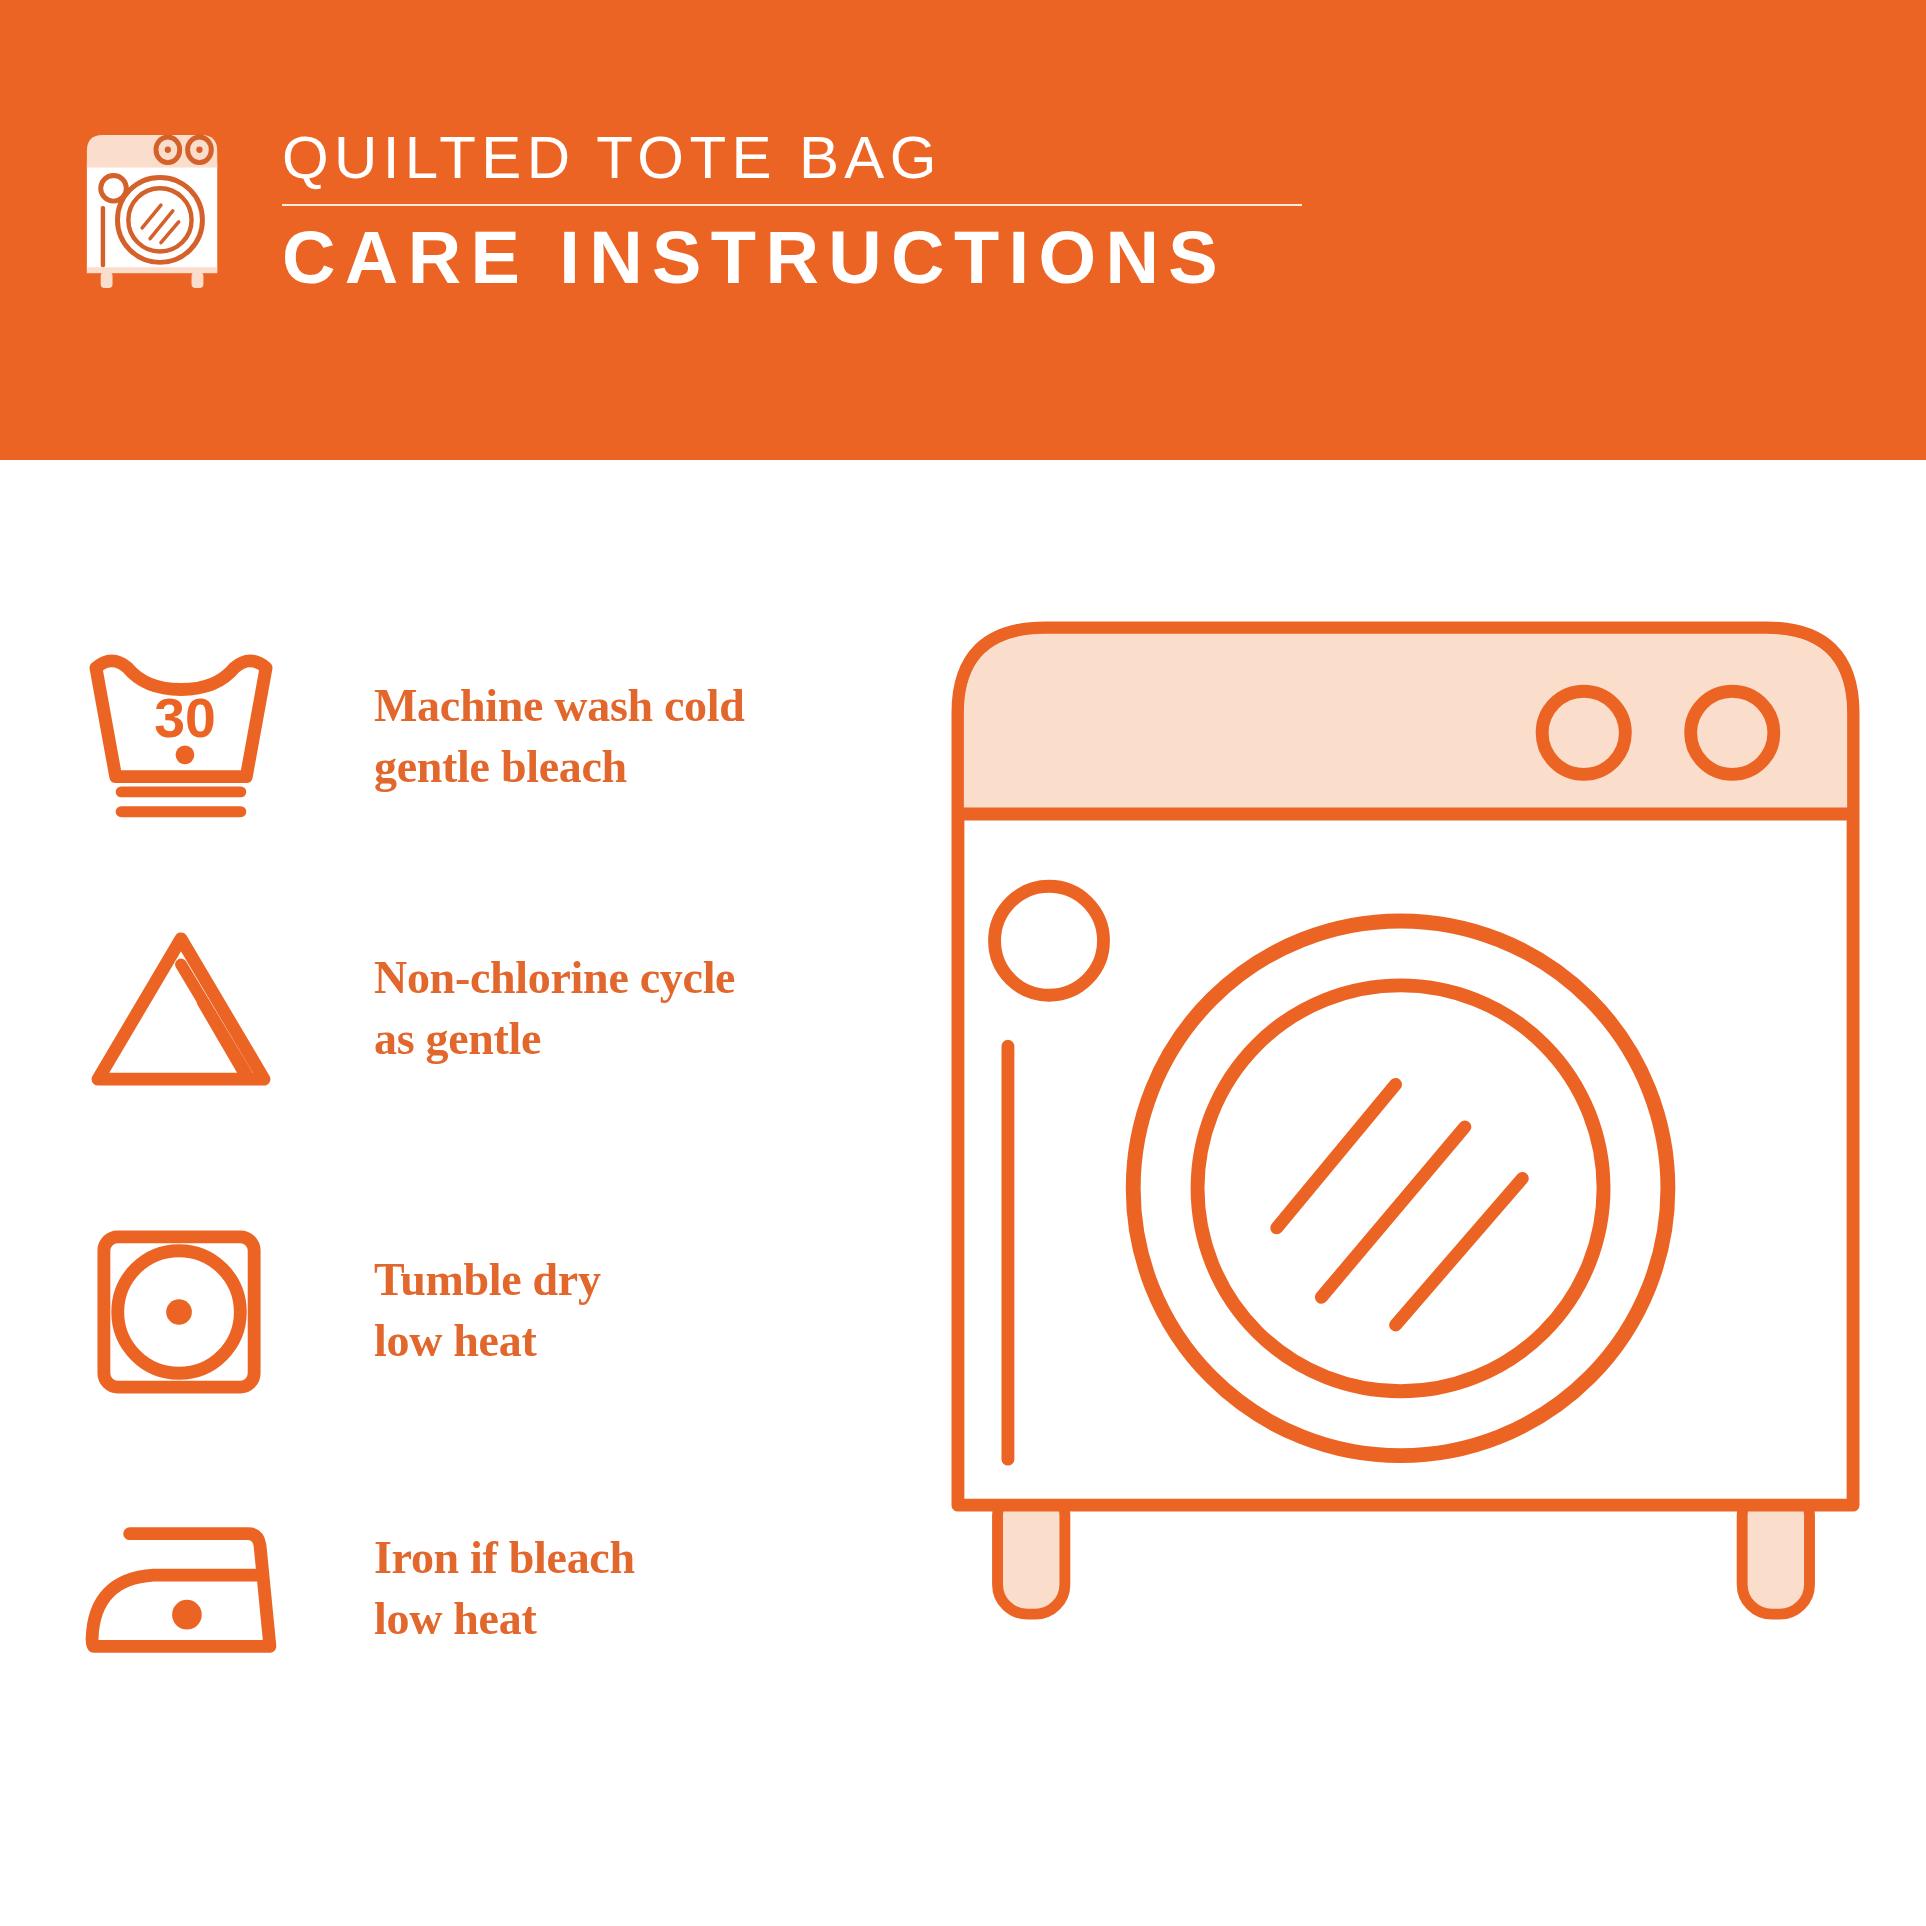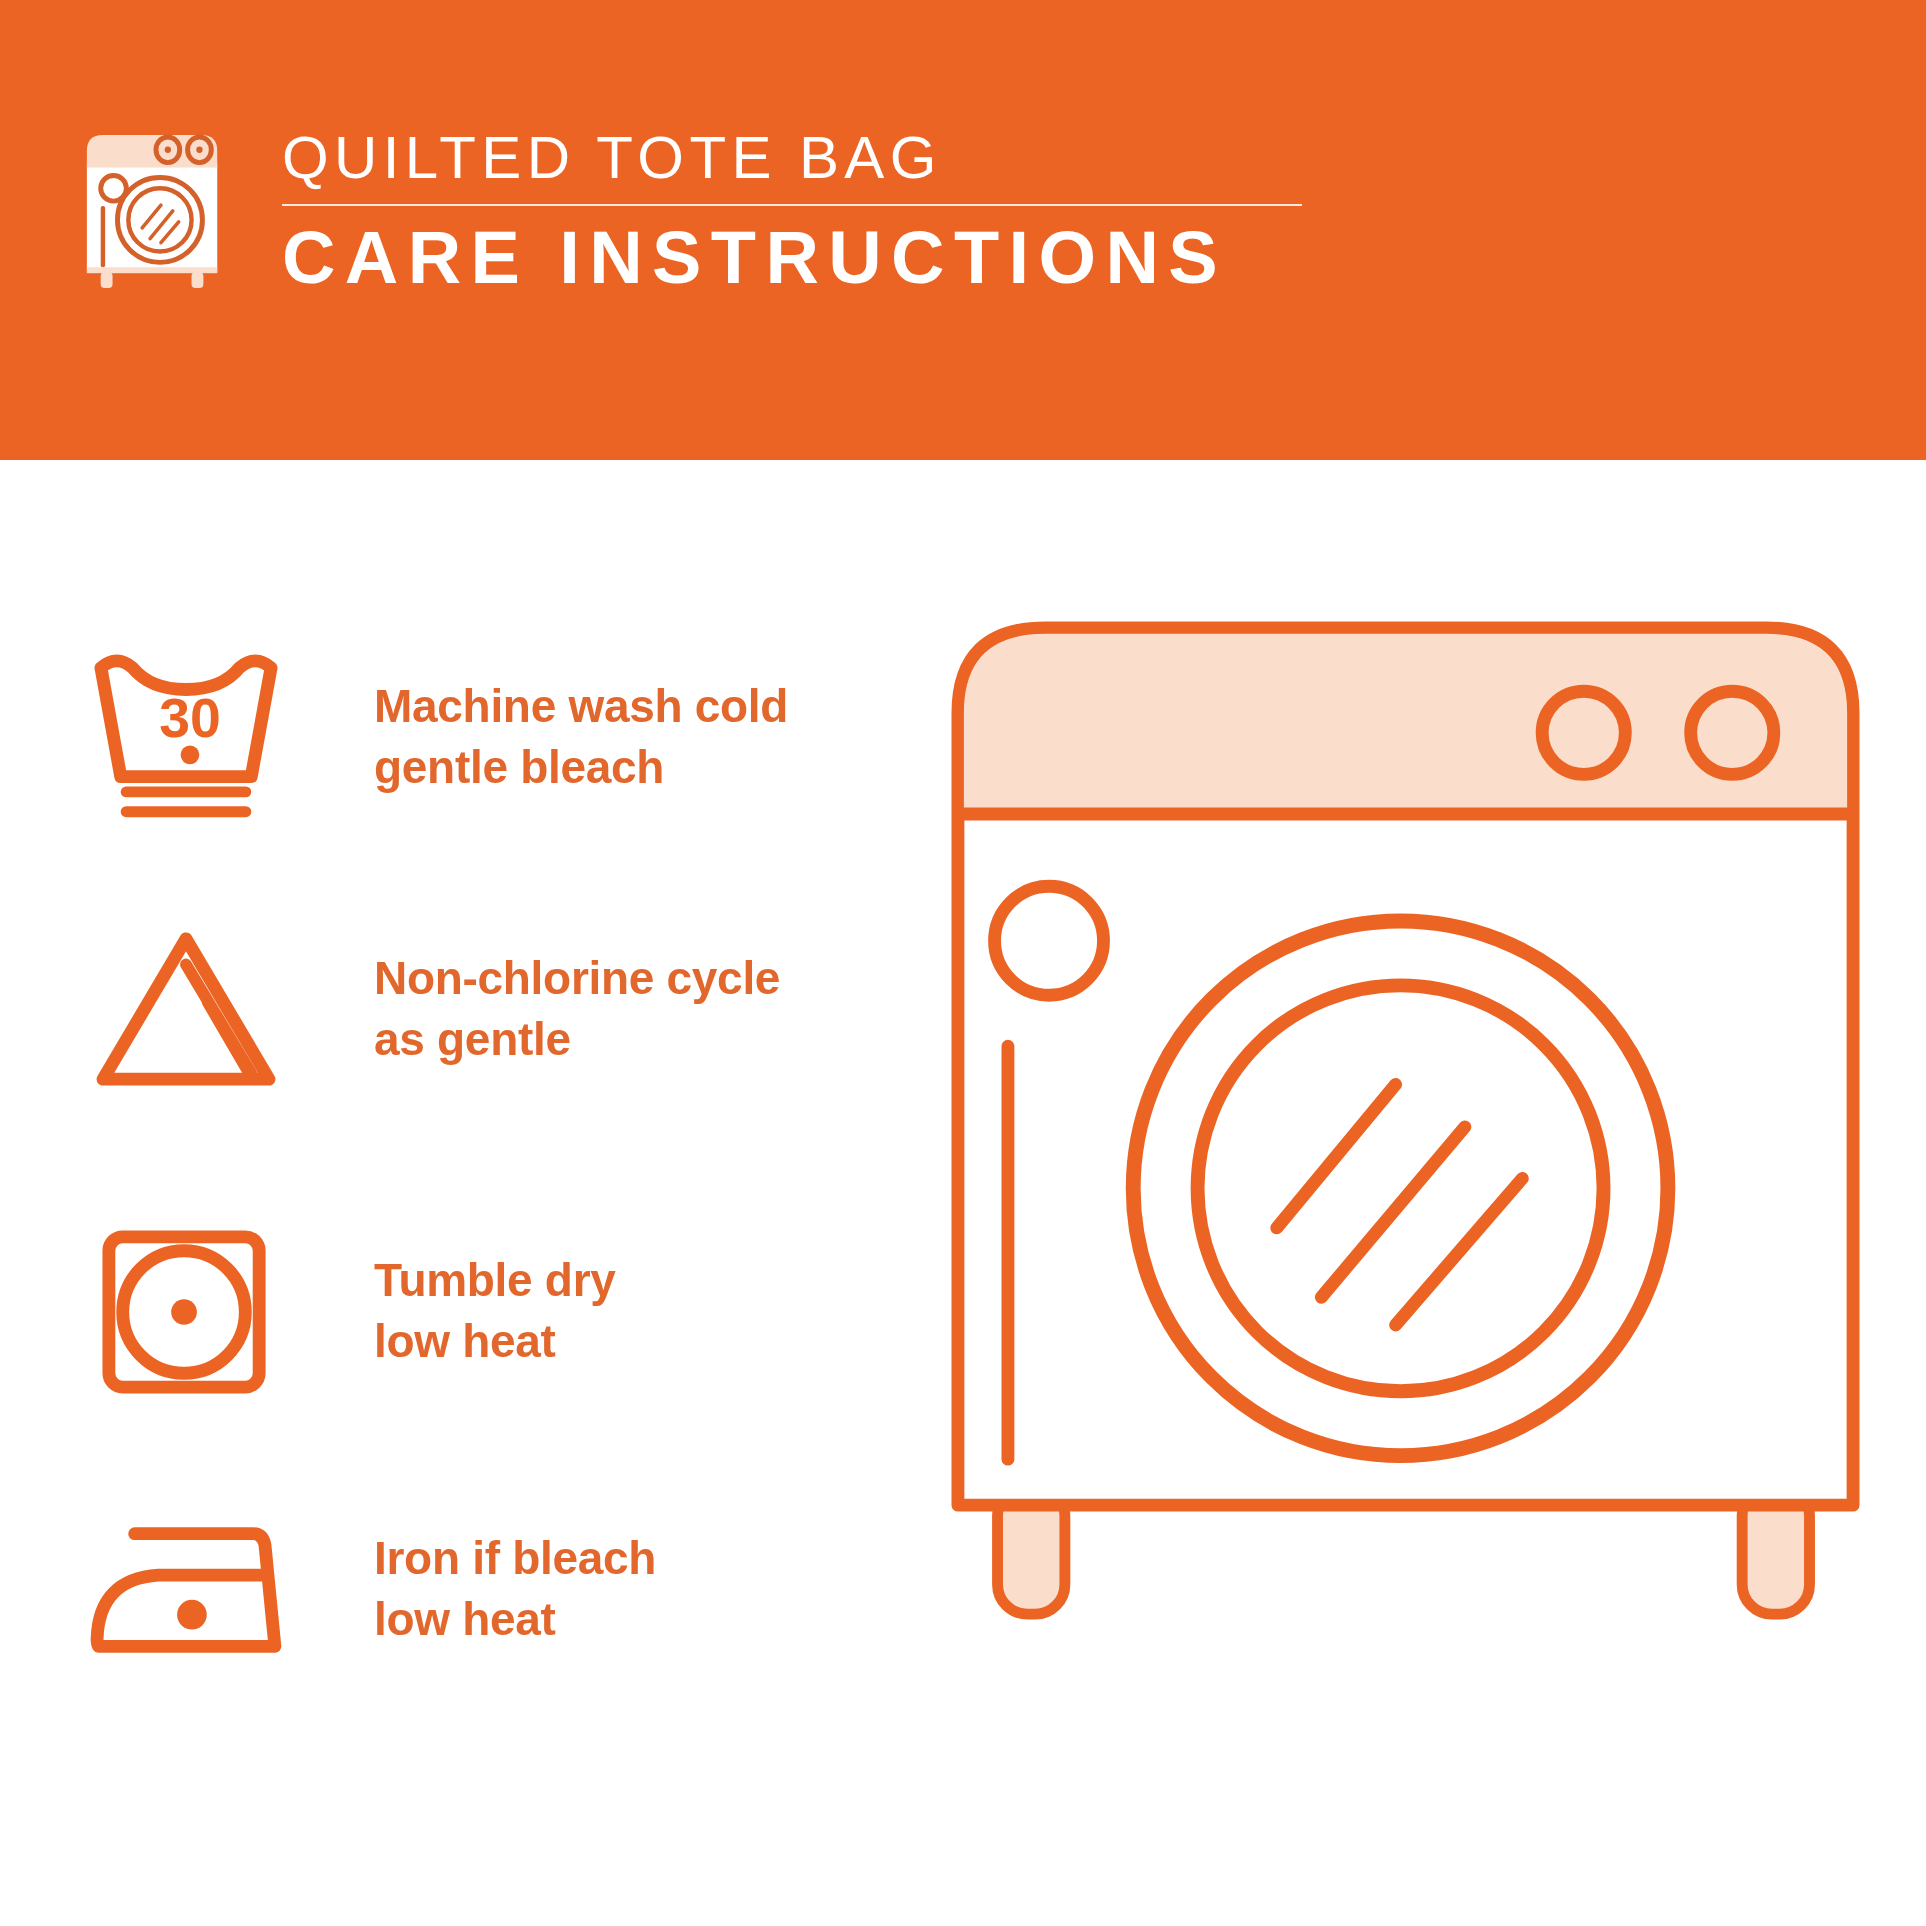--- a/index.html
+++ b/index.html
@@ -59,31 +59,31 @@
     display:flex;
     align-items:center;
   }
   .care-row.r0 { top:178px;  height:198px; }
   .care-row.r1 { top:450px;  height:198px; }
   .care-row.r2 { top:752px;  height:198px; }
   .care-row.r3 { top:1030px; height:198px; }
 
   .care-symbol {
     width:208px; min-width:208px; height:198px;
-    display:flex; align-items:center; justify-content:flex-end;
+    display:flex; align-items:center; justify-content:center;
   }
   .care-text {
     color:#E2672C;
     font-size:46px;
     line-height:1.32;
     font-weight:700;
     letter-spacing:-0.3px;
     padding-left:89px;
   }
-  .care-text span { display:block; }
+  .care-text span { display:block;font-family:Liberation Serif, serif; }
 
   
   #machine {
     position:absolute;
     left:950px; top:614px;
     width:911px; height:1010px;
   }
 </style>
 </head>
 <body>

